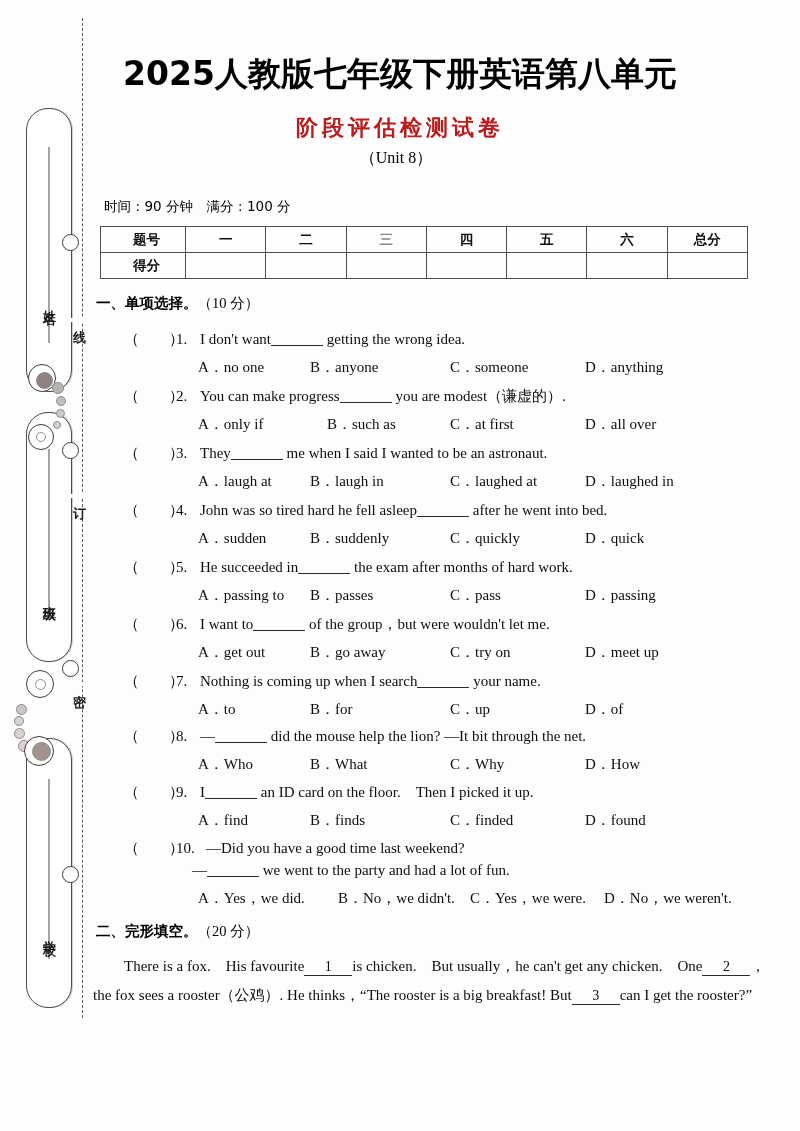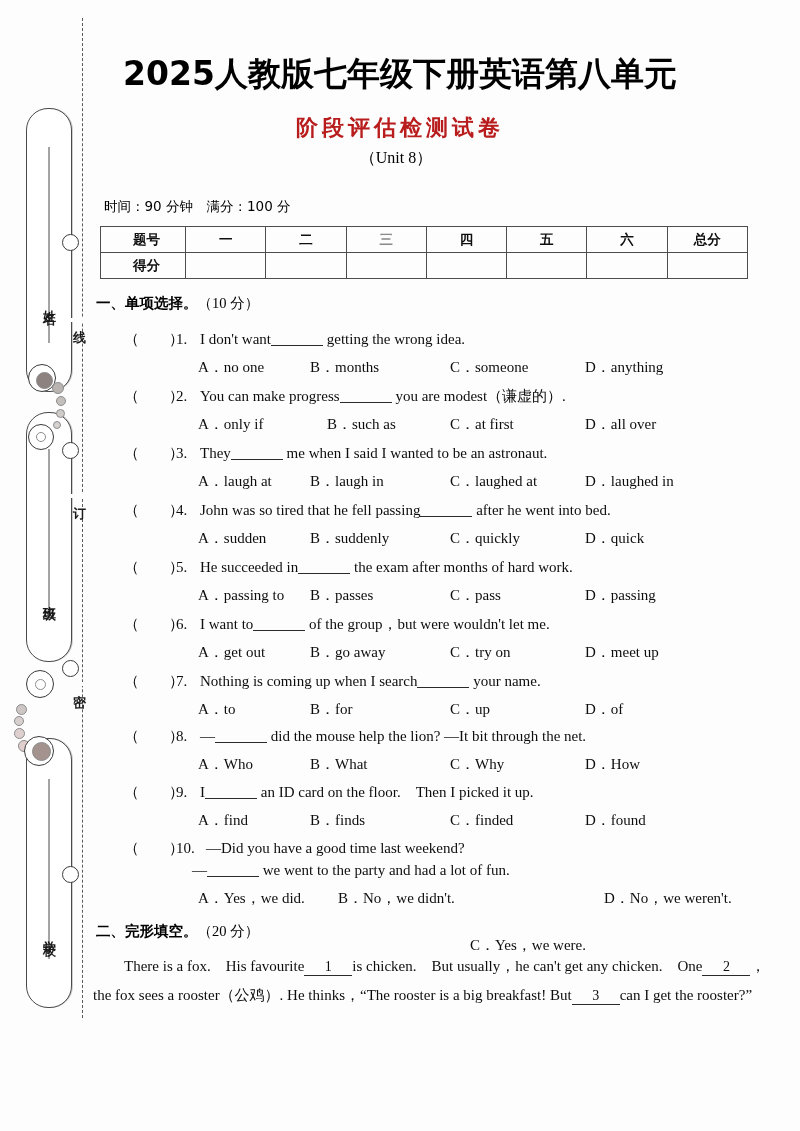--- a/index.html
+++ b/index.html
@@ -296,21 +296,21 @@
 
   <div class="sec-head" style="top:294px;">
     <span>一、单项选择。</span><span class="pts">（10 分）</span>
   </div>
 
   <div class="q" style="top:330px;">
     <span class="paren">（　　）</span><span class="num">1.</span><span>I don't want</span><span class="blank" style="width:52px;"></span>&nbsp;<span>getting the wrong idea.</span>
   </div>
   <div class="opts" style="left:198px; top:358px; width:560px;">
     <span class="o" style="left:0px;">A．no one</span>
-    <span class="o" style="left:112px;">B．months</span>
+    <span class="o" style="left:112px;">B．anyone</span>
     <span class="o" style="left:252px;">C．someone</span>
     <span class="o" style="left:387px;">D．anything</span>
   </div>
 
   <div class="q" style="top:387px;">
     <span class="paren">（　　）</span><span class="num">2.</span><span>You can make progress</span><span class="blank" style="width:52px;"></span>&nbsp;<span>you are modest（谦虚的）.</span>
   </div>
   <div class="opts" style="left:198px; top:415px; width:560px;">
     <span class="o" style="left:0px;">A．only if</span>
     <span class="o" style="left:112px;margin-left:17px;">B．such as</span>
@@ -322,21 +322,21 @@
     <span class="paren">（　　）</span><span class="num">3.</span><span>They</span><span class="blank" style="width:52px;"></span>&nbsp;<span>me when I said I wanted to be an astronaut.</span>
   </div>
   <div class="opts" style="left:198px; top:472px; width:560px;">
     <span class="o" style="left:0px;">A．laugh at</span>
     <span class="o" style="left:112px;">B．laugh in</span>
     <span class="o" style="left:252px;">C．laughed at</span>
     <span class="o" style="left:387px;">D．laughed in</span>
   </div>
 
   <div class="q" style="top:501px;">
-    <span class="paren">（　　）</span><span class="num">4.</span><span>John was so tired that he fell passing</span><span class="blank" style="width:52px;"></span>&nbsp;<span>after he went into bed.</span>
+    <span class="paren">（　　）</span><span class="num">4.</span><span>John was so tired hard he fell asleep</span><span class="blank" style="width:52px;"></span>&nbsp;<span>after he went into bed.</span>
   </div>
   <div class="opts" style="left:198px; top:529px; width:560px;">
     <span class="o" style="left:0px;">A．sudden</span>
     <span class="o" style="left:112px;">B．suddenly</span>
     <span class="o" style="left:252px;">C．quickly</span>
     <span class="o" style="left:387px;">D．quick</span>
   </div>
 
   <div class="q" style="top:558px;">
     <span class="paren">（　　）</span><span class="num">5.</span><span>He succeeded in</span><span class="blank" style="width:52px;"></span>&nbsp;<span>the exam after months of hard work.</span>
@@ -390,21 +390,21 @@
 
   <div class="q" style="top:839px;">
     <span class="paren">（　　）</span><span class="num wide">10.</span><span>—Did you have a good time last weekend?</span>
   </div>
   <div class="cont" style="left:192px; top:862px;">
     <span>—</span><span class="blank" style="width:52px;"></span>&nbsp;<span>we went to the party and had a lot of fun.</span>
   </div>
   <div class="opts" style="left:198px; top:889px; width:570px;">
     <span class="o" style="left:0px;">A．Yes，we did.</span>
     <span class="o" style="left:140px;">B．No，we didn't.</span>
-    <span class="o" style="left:272px;margin-top:47px;">C．Yes，we were.</span>
+    <span class="o" style="left:272px;">C．Yes，we were.</span>
     <span class="o" style="left:406px;">D．No，we weren't.</span>
   </div>
 
   <div class="sec-head" style="top:922px;">
     <span>二、完形填空。</span><span class="pts">（20 分）</span>
   </div>
 
   <div class="cloze-line" style="left:124px; top:957px;">
     <span>There is a fox.　His favourite</span><span class="cblank" style="min-width:40px;">1</span><span>is chicken.　But usually，he can't get any chicken.　One</span><span class="cblank" style="min-width:40px;">2</span><span>，</span>
   </div>

